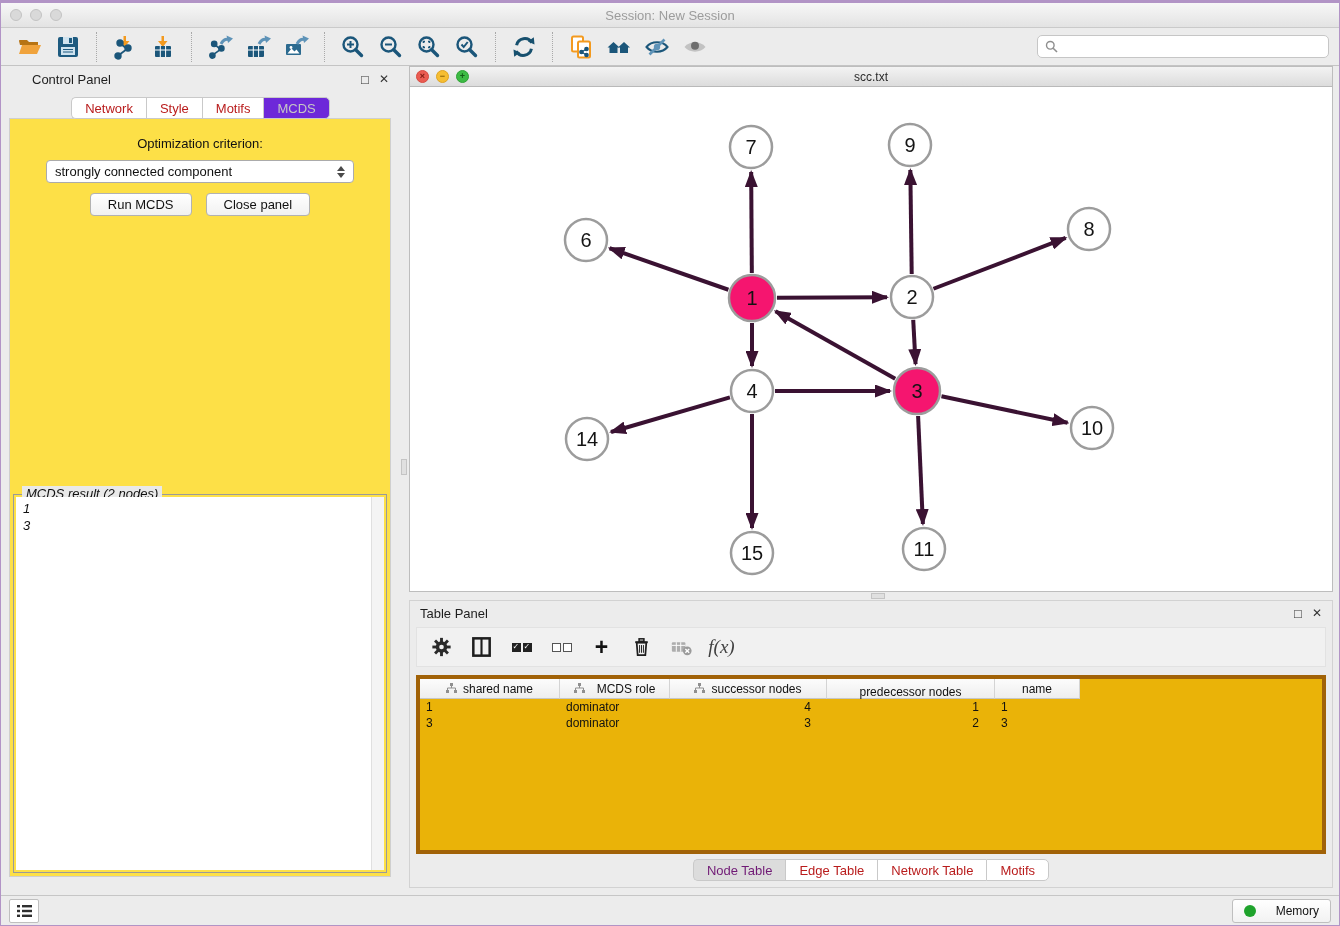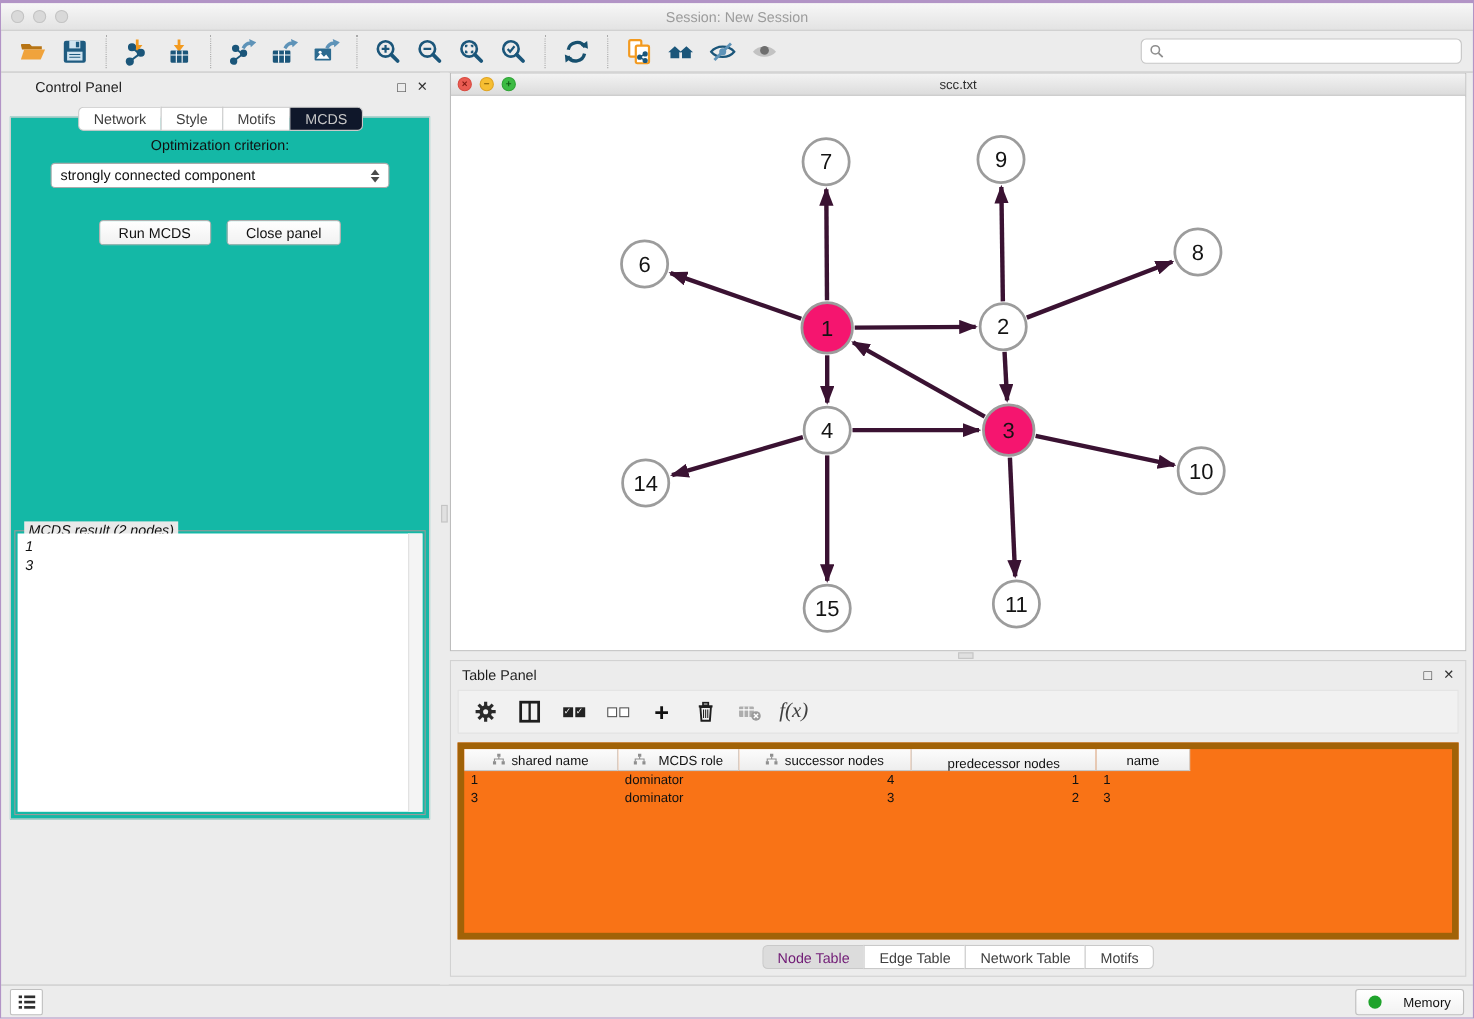--- a/index.html
+++ b/index.html
@@ -32,37 +32,37 @@
   .content { position:relative; flex:1 1 auto; }
 
   
   .control-panel { position:absolute; left:0; top:0; width:399px; height:100%;padding-left:20px; }
   .cp-header { height:26px; display:flex; align-items:center; padding:0 11px; font-size:13px; color:#1E1E1E; }
   .panel-winbtns { margin-left:auto; display:flex; gap:10px; align-items:center; }
   .pw-btn { font-size:12px; color:#333; line-height:1; font-weight:bold; cursor:default; }
   .pw-btn.float { font-weight:normal; font-size:13px; }
   .cp-tabs { position:absolute; top:31px; left:0; width:100%; display:flex; justify-content:center; z-index:2; }
   .seg-tab { font-size:13px; height:22px; display:flex; align-items:center; padding:0 13px;
-             background:#FFF; border:1px solid #C9C9C9; border-right:none; color:#404040; }
+             background:#FFF; border:1px solid #C9C9C9; border-right:none; color:#b91c1c; }
   .seg-tab:first-child { border-radius:5px 0 0 5px; }
   .seg-tab:last-child { border-right:1px solid #C9C9C9; border-radius:0 5px 5px 0; }
-  .seg-tab.selected { background:#0f172a; color:#C6C6C6; }
-  .cp-body { position:absolute; left:8px; top:40px; width:382px; height:639px;
-             background:#14b8a6; border:1px solid #CFCFCF; }
+  .seg-tab.selected { background:#6d28d9; color:#C6C6C6; }
+  .cp-body { position:absolute; left:8px; top:52px; width:382px; height:759px;
+             background:#fde047; border:1px solid #CFCFCF; }
   .opt-label { position:absolute; top:17px; width:100%; text-align:center; font-size:13px; color:#111; }
   .dropdown { position:absolute; left:36px; top:41px; width:308px; height:23px; background:#FFF;
               border:1px solid #ABABAB; border-radius:4px; display:flex; align-items:center;
               padding:0 8px; font-size:13px; color:#111; }
   .dd-chevrons { margin-left:auto; display:flex; flex-direction:column; gap:2px; align-items:center; }
   .dd-chevrons i { display:block; width:0; height:0; border-left:4px solid transparent; border-right:4px solid transparent; }
   .dd-up { border-bottom:5px solid #4A4A4A; }
   .dd-down { border-top:5px solid #4A4A4A; }
   .btn-row { position:absolute; top:74px; width:100%; display:flex; justify-content:center; gap:14px; }
   .push-btn { height:23px; padding:0 17px; font-size:13px; color:#111; font-family:inherit;
-              background:linear-gradient(#FFFFFF,#F1F1F1); border:1px solid #B2B2B2; border-radius:4px;margin-top:19px; }
+              background:linear-gradient(#FFFFFF,#F1F1F1); border:1px solid #B2B2B2; border-radius:4px; }
   .result-group { position:absolute; left:3px; right:3px; top:375px; bottom:3px; border:1px solid #9A9A9A;font-style:italic; }
   .result-label { position:absolute; top:-9px; left:8px; background:#E9E9E9; padding:0 4px;
                   font-size:13px; color:#111; }
   .result-inner { position:absolute; inset:2px; background:#FFF; }
   .result-scroll { position:absolute; top:0; right:0; bottom:0; width:13px; background:#F4F4F4;
                    border-left:1px solid #E0E0E0; }
   .result-text { position:absolute; inset:0 14px 0 0; padding:3px 7px; font-size:13px; line-height:17px;
                  color:#111; white-space:pre; }
 
   
@@ -97,22 +97,22 @@
                 border:1px solid #E2E2E2; display:flex; align-items:center; gap:15px; padding:0 12px; }
   .tp-tool { width:25px; height:26px; display:flex; align-items:center; justify-content:center;
              background:transparent; border:none; padding:0; }
   .tp-tool .plus { font-size:23px; font-weight:bold; color:#111; line-height:20px; }
   .tp-tool .fx { font-family:"Liberation Serif","DejaVu Serif",serif; font-style:italic;
                  font-size:19px; color:#404040; }
   .cb { display:inline-block; width:9px; height:9px; margin:0 1px; }
   .cb.on { background:#222; position:relative; }
   .cb.on:after { content:"✓"; color:#FFF; font-size:8px; position:absolute; left:1px; top:-1px; }
   .cb.off { border:1.5px solid #555; background:#FFF; }
-  .tp-table { position:absolute; top:74px; left:6px; right:6px; bottom:33px; background:#f97316;
-              border:6px solid #a16207; overflow:hidden; }
+  .tp-table { position:absolute; top:74px; left:6px; right:6px; bottom:33px; background:#eab308;
+              border:4px solid #a16207; overflow:hidden; }
   .th-row { display:flex; height:20px; }
   .th-cell { display:flex; align-items:center; justify-content:center; gap:6px; font-size:12px; color:#111;
              background:linear-gradient(#FCFCFC,#EEEEEE); border-right:1px solid #D4D4D4;
              border-bottom:1px solid #C6C6C6; flex:0 0 auto; }
   .td-row { display:flex; height:16px; }
   .td-cell { font-size:12px; color:#111; flex:0 0 auto; padding:1px 6px; white-space:nowrap; overflow:hidden; }
   .td-cell.r { text-align:right; padding-right:16px; }
   .tp-tabs { position:absolute; bottom:0; left:0; right:0; height:33px; display:flex;
              justify-content:center; padding-top:5px; }
   .tp-tabs .seg-tab.selected { background:#DCDCDC; color:#701a75; }

